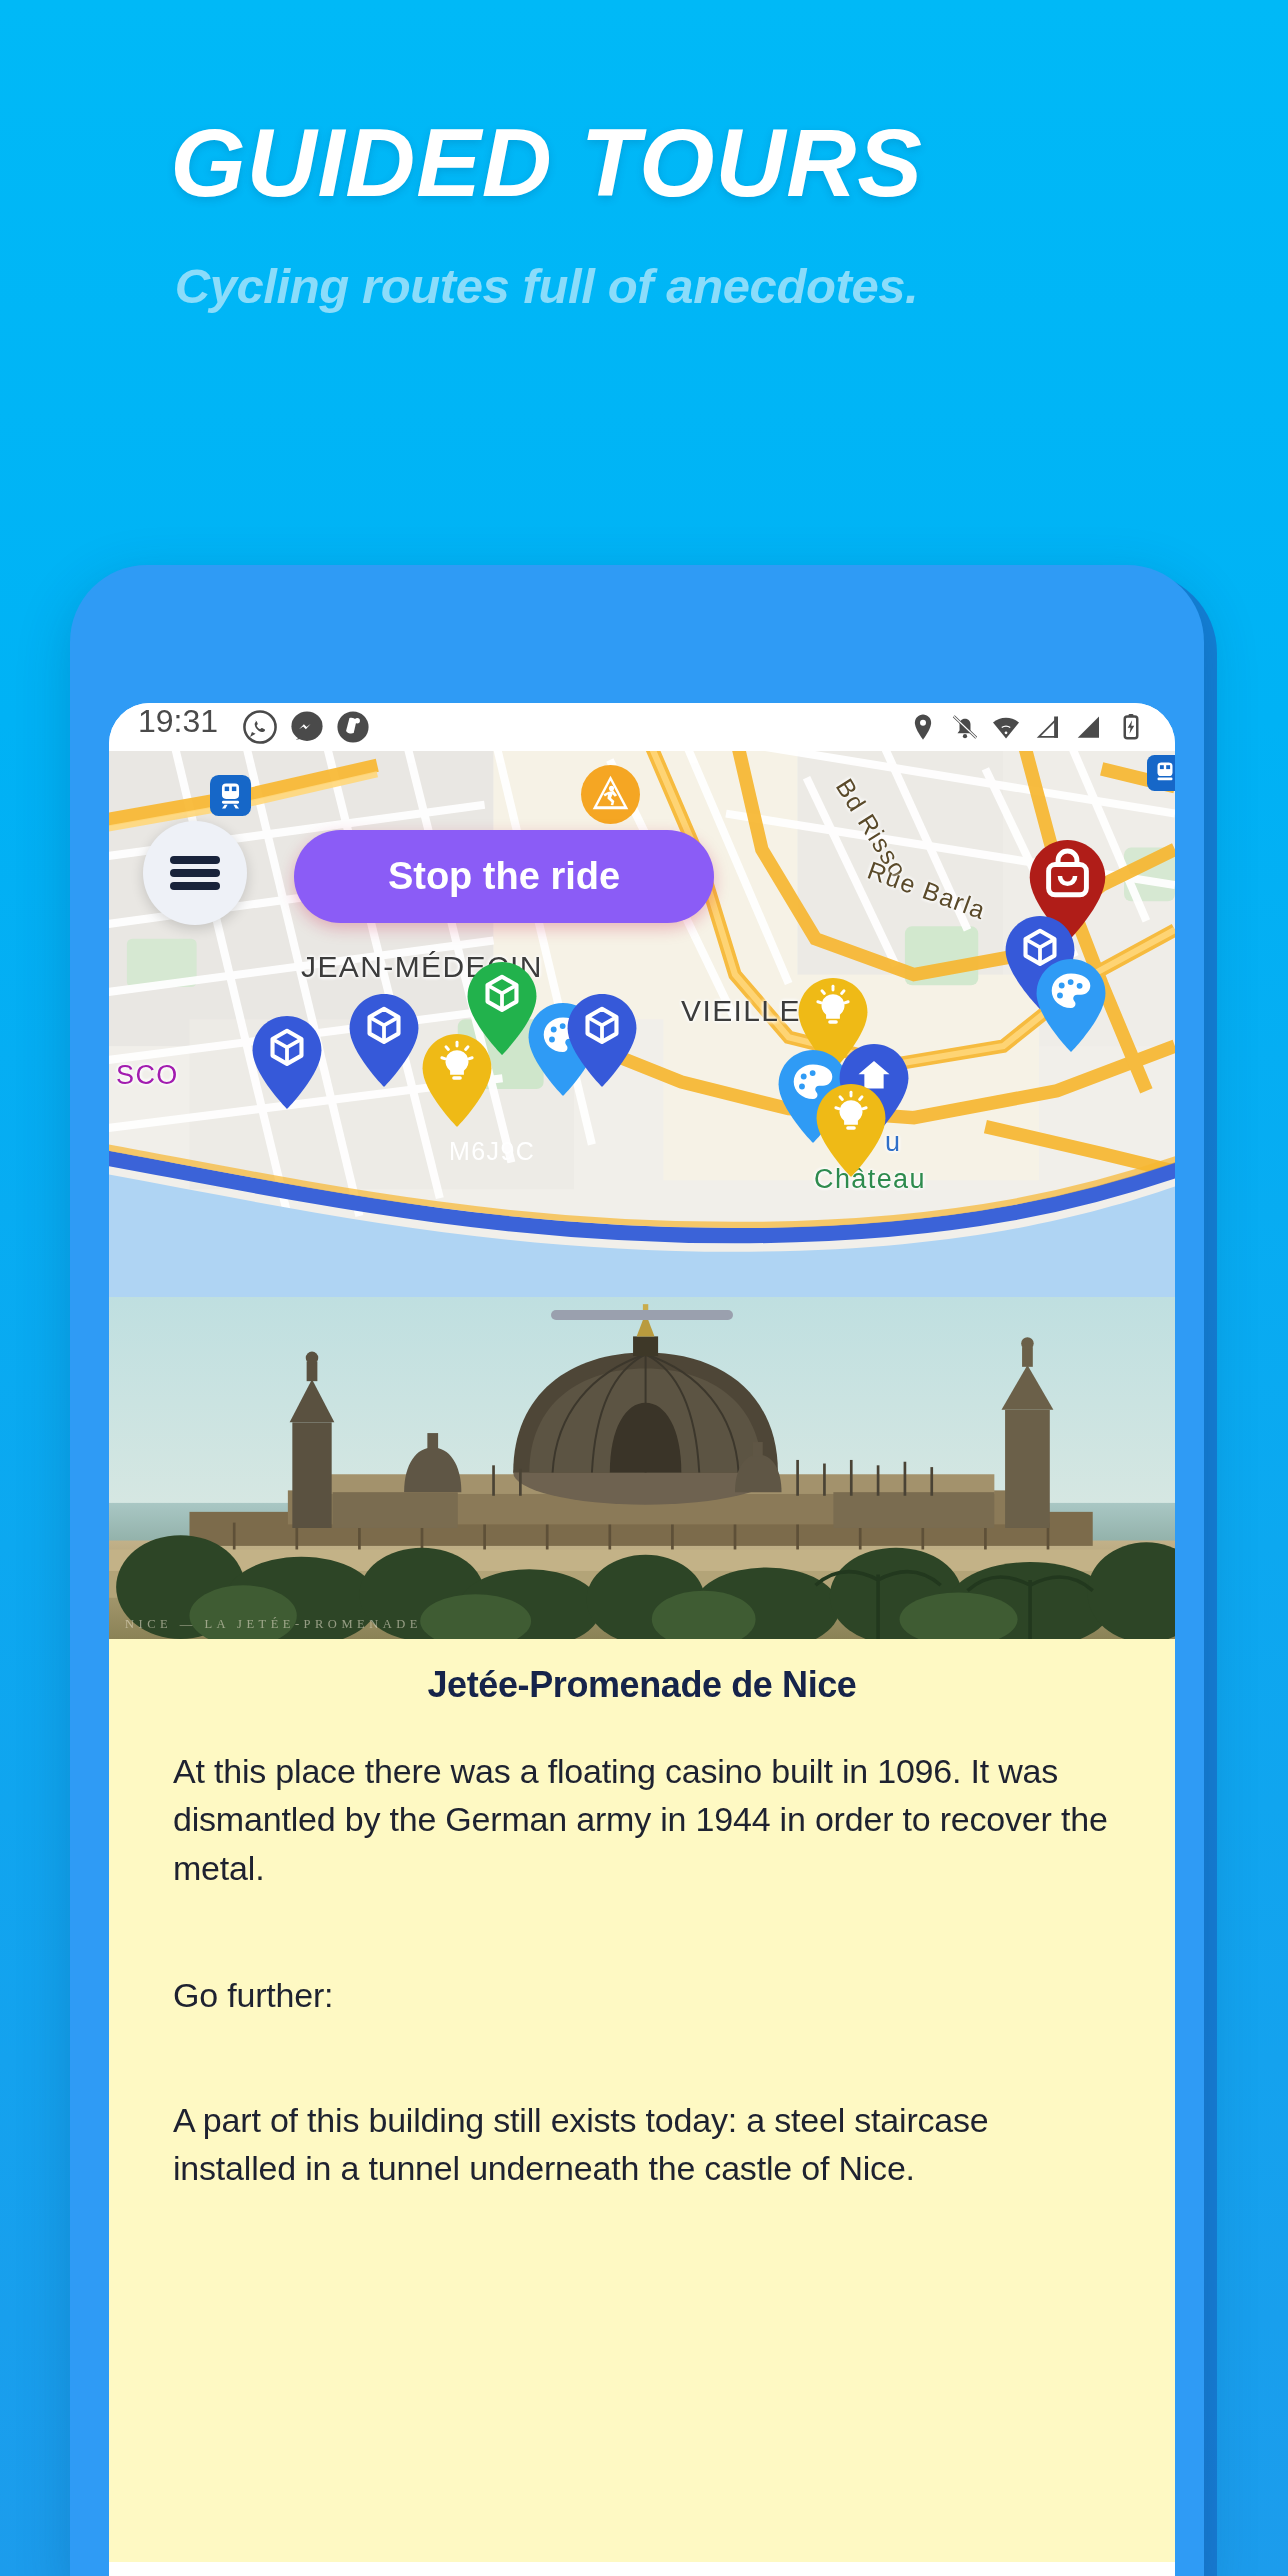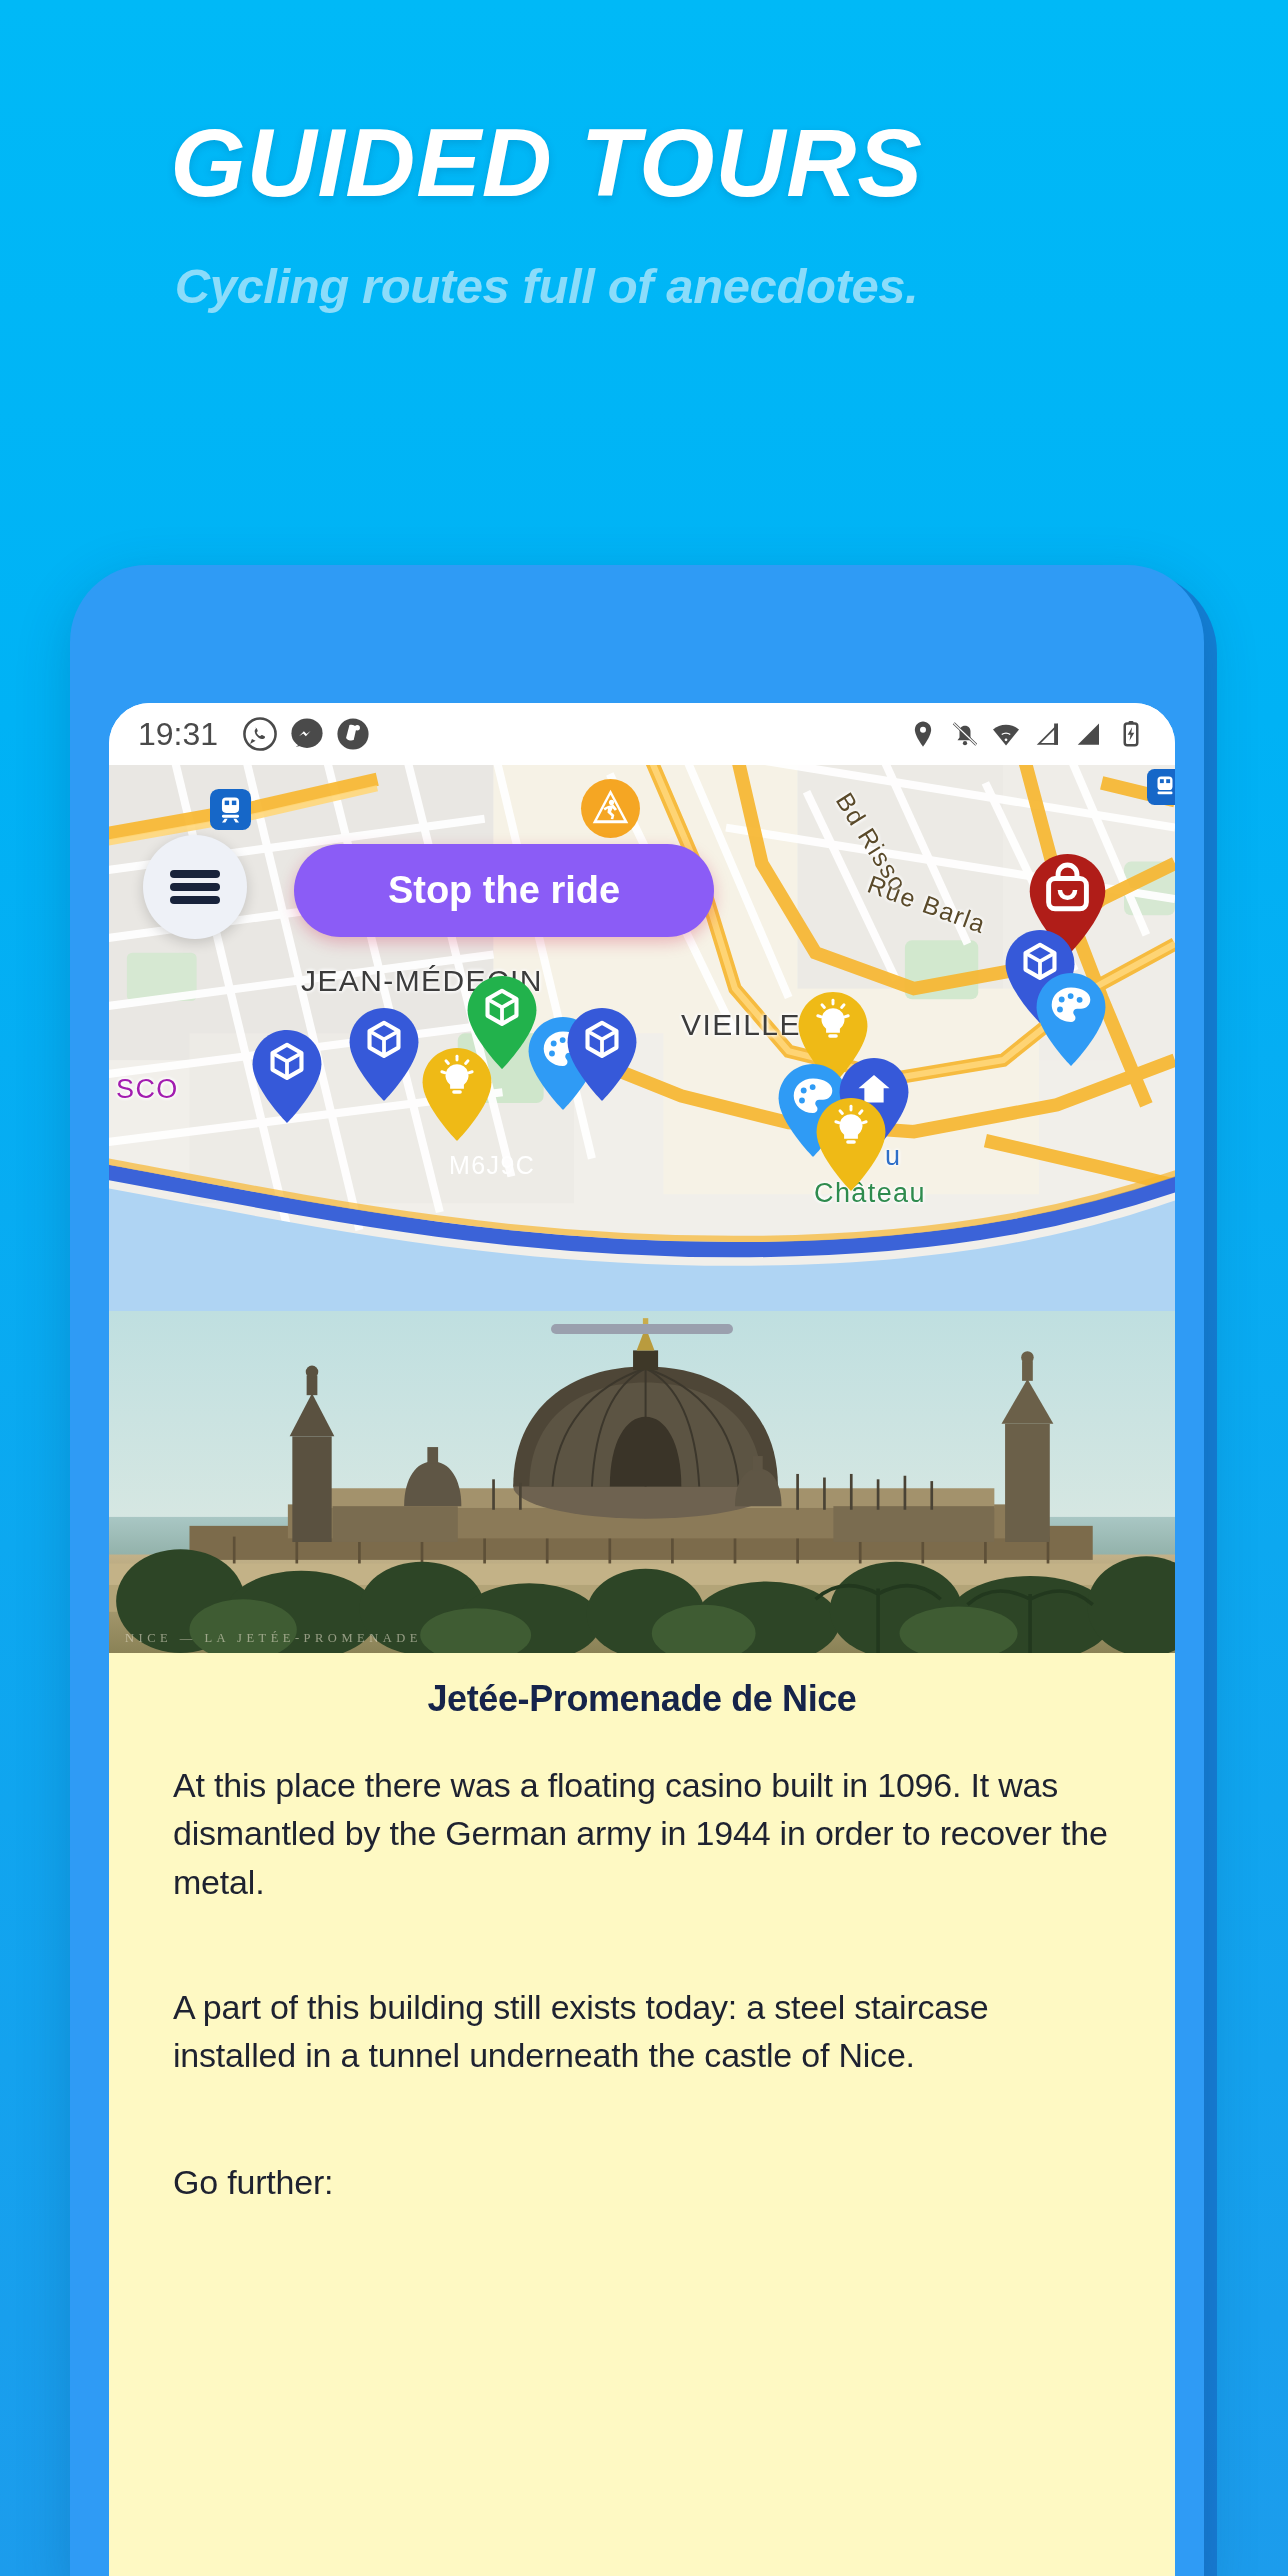--- a/index.html
+++ b/index.html
@@ -46,22 +46,22 @@
     position:absolute; left:1149px; top:1181px; width:50px; height:1395px;
     background:#1E88E5; opacity:.55;
   }
   .phone-screen {
     position:absolute; left:109px; top:703px; width:1066px; height:1873px;
     background:#FFFFFF; border-radius:41px 41px 0 0; overflow:hidden;
   }
 
   
   .statusbar{
-    position:relative; height:62px; background:#FFFFFF;
-    display:flex; align-items:center; padding:0 29px; gap:12.5px;
+    position:relative; height:48px; background:#FFFFFF;
+    display:flex; padding:0 29px; gap:12.5px;
   }
   .sb-time{ font-size:32px; color:#4A4A4A; font-weight:500; letter-spacing:0; }
   .sb-left-icons{ display:flex; align-items:center; gap:12.5px; margin-left:12.5px; }
   .sb-spacer{ flex:1; }
   .sb-right-icons{ display:flex; align-items:center; gap:11.6px; }
   .sb-ic{ display:block; }
 
   
   .map{
     position:relative; height:546px; overflow:hidden;
@@ -500,20 +500,20 @@
             <path d="M860 382 L860 310 M860 316 C830 300 808 306 790 322 M860 316 C890 300 912 306 930 322"></path>
             <path d="M1030 382 L1030 316 M1030 322 C1000 306 978 312 960 328 M1030 322 C1060 306 1082 312 1100 328"></path>
           </g>
         </svg>
         <div class="photo-caption">NICE — LA JETÉE-PROMENADE</div>
       </div>
 
       <div class="sheet-body">
         <div class="sheet-title">Jetée-Promenade de Nice</div>
         <div class="sheet-p">At this place there was a floating casino built in 1096. It was dismantled by the German army in 1944 in order to recover the metal.</div>
+        <div class="sheet-p go">Go further:</div>
         <div class="sheet-p gap">A part of this building still exists today: a steel staircase installed in a tunnel underneath the castle of Nice.</div>
-        <div class="sheet-p go">Go further:</div>
       </div>
     </div>
 
   </div>
 </div>
 
 
 </body></html>

